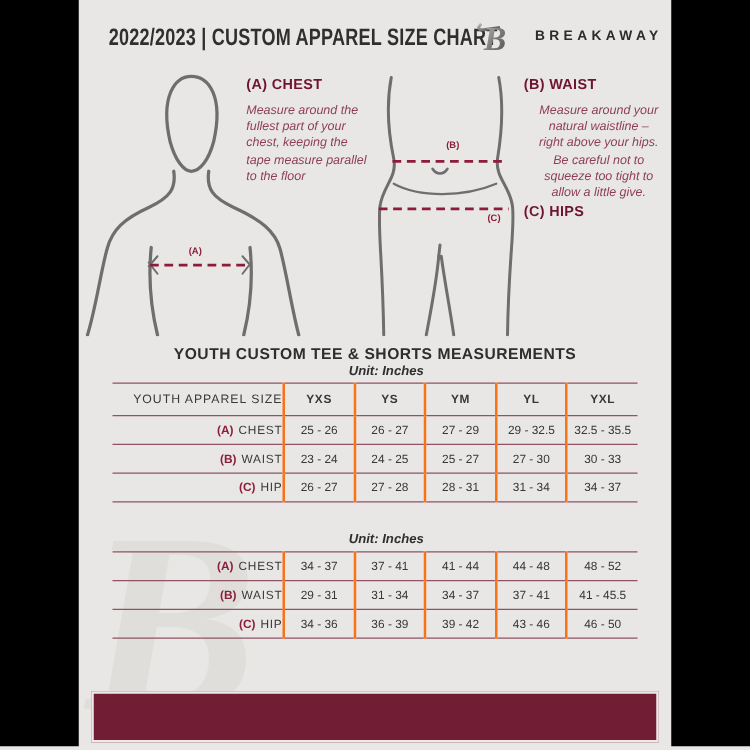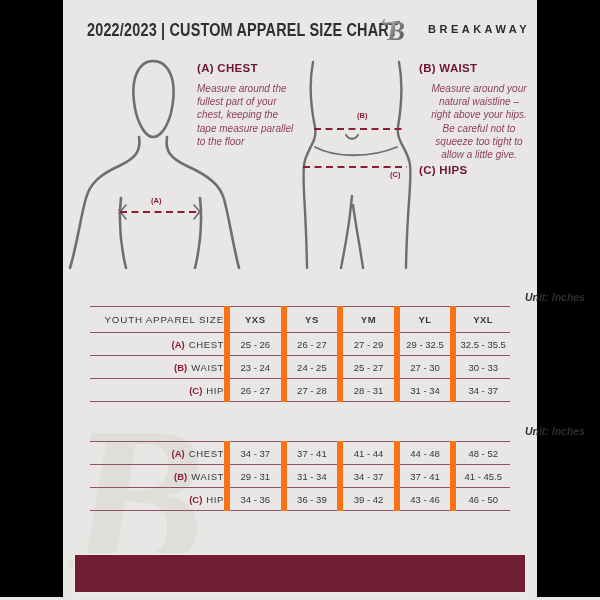--- a/index.html
+++ b/index.html
@@ -21,31 +21,31 @@
 
   .fig{position:absolute;z-index:1;}
   .guide-h{position:absolute;z-index:1;font-size:11.5px;font-weight:bold;color:#6f1430;
            letter-spacing:0.3px;white-space:nowrap;}
   .guide-p{position:absolute;z-index:1;font-size:10px;font-style:italic;color:#8e3e56;
            line-height:13.2px;white-space:pre-line;}
   .marker{position:absolute;z-index:1;font-size:7.5px;font-weight:bold;color:#8c1c3a;}
 
   .section-title{position:absolute;left:0;width:474px;z-index:1;text-align:center;
                  font-size:12.5px;font-weight:bold;color:#2e2d2f;letter-spacing:0.4px;}
-  .unit-line{position:absolute;left:0;width:492px;z-index:1;text-align:right;
-             font-size:10.5px;font-weight:bold;font-style:italic;color:#2e2d2f;margin-left:30px;}
+  .unit-line{position:absolute;left:0;width:492px;z-index:1;text-align:center;
+             font-size:10.5px;font-weight:bold;font-style:italic;color:#2e2d2f;}
 
   .size-table{position:absolute;left:27px;z-index:1;width:420px;border-collapse:collapse;
               table-layout:fixed;color:#38373a;}
   .size-table col.c0{width:137px;}
   .size-table td{border-top:1px solid #8f5365;height:22px;padding:0;text-align:center;
                  font-size:9.5px;background:transparent;}
   .size-table tr.head td{height:25px;}
   .size-table tr:last-child td{border-bottom:1px solid #8f5365;}
-  .size-table td + td{border-left:6px solid #f97316;margin-top:36px;}
+  .size-table td + td{border-left:2px solid #f97316;margin-top:36px;}
   .size-table td.rowhead{text-align:right;padding-left:13px;}
   .size-table tr.head td.rowhead{font-size:9.8px;letter-spacing:0.8px;}
   .szh{font-weight:bold;font-size:10px;letter-spacing:0.5px;}
   .rowhead .key{color:#8d1d3b;font-weight:bold;margin-right:4px;}
   .rowhead .nm{letter-spacing:0.6px;}
 
   .footer-bar{position:absolute;left:10px;top:553px;width:454px;height:41px;z-index:2;
               background:#711e35;border:2px solid #eceae8;box-sizing:border-box;}
 </style>
 </head>
@@ -113,20 +113,21 @@
     <div class="guide-h" style="left:356px;top:62px;">(B) WAIST</div>
     <div class="guide-p" style="left:356px;top:82px;width:120px;text-align:center;">Measure around your
 natural waistline –
 right above your hips.
 Be careful not to
 squeeze too tight to
 allow a little give.</div>
 
     <div class="guide-h" style="left:356px;top:164px;">(C) HIPS</div>
 
+    <div class="section-title" style="top:276px;">YOUTH CUSTOM TEE &amp; SHORTS MEASUREMENTS</div>
     <div class="unit-line" style="top:291px;">Unit: Inches</div>
 
     <table class="size-table" style="top:306px;">
       <colgroup>
           <col class="c0">
           <col>
           <col>
           <col>
           <col>
           <col>

